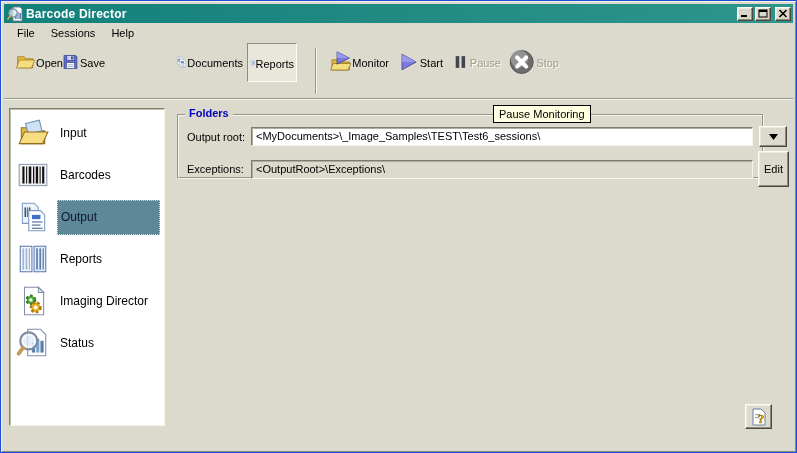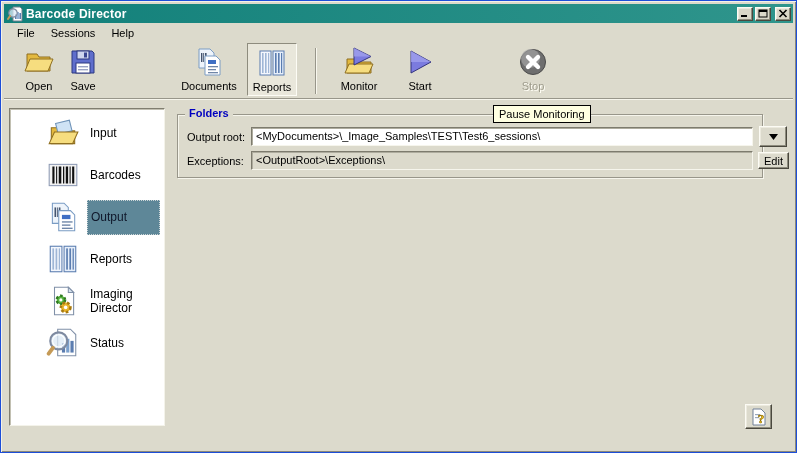--- a/index.html
+++ b/index.html
@@ -23,55 +23,55 @@
   .winbtn svg { width:10px; height:9px; }
 
   
   .menubar { position:absolute; left:3px; top:23px; right:3px; height:18px;
     display:flex; align-items:center; padding-left:5px; }
   .menuitem { padding:2px 8px; }
 
   
   .toolbar { position:absolute; left:3px; top:41px; right:3px; height:57px;
     border-bottom:1px solid #98968a; box-shadow:0 1px 0 #f6f5ec; }
-  .tbtn { position:absolute; top:4px; display:flex; flex-direction:column; align-items:center; }
+  .tbtn { position:absolute; top:4px; display:flex; flex-direction:row; align-items:center; }
   .tbtn .ico { width:32px; height:32px; }
   .tbtn .lbl { margin-top:2px; white-space:nowrap; }
   .tbtn.disabledlbl .lbl { color:#9e9c8c; text-shadow:1px 1px 0 #fffef6; }
   .tbtn.pressed { top:1px; padding:3px 2px 2px 2px; background:#e9e7db;
     border:1px solid; border-color:#8e8c7e #fdfcf5 #fdfcf5 #8e8c7e; }
   .tsep { position:absolute; top:6px; width:2px; height:46px;
     border-left:1px solid #98968a; border-right:1px solid #f8f7ee; }
 
   
   .sidebar { position:absolute; left:8px; top:107px; width:156px; height:318px;
     background:#fff; border:1px solid; border-color:#807e70 #f4f3ea #f4f3ea #807e70;
     box-shadow: inset 1px 1px 0 #c2c0b2; padding-top:3px; }
-  .navitem { height:42px; display:flex; align-items:center;padding-left:30px; }
+  .navitem { height:42px; display:flex; align-items:center; }
   .navitem .ico { width:34px; height:34px; margin-left:6px; flex:0 0 auto; }
   .navitem .box { flex:1; margin:0 4px 0 7px; height:35px; display:flex; align-items:center;
     padding-left:3px; font-size:12px; }
   .navitem.selected .box { background:#5e8798; color:#0f172a; border:1px dotted #cdd6d8; }
 
   
   .groupbox { position:absolute; left:176px; top:113px; width:586px; height:64px;
     border:1px solid #98968a; box-shadow: inset 1px 1px 0 #f6f5ec, 1px 1px 0 #f6f5ec; text-decoration: underline; }
   .legend { position:absolute; top:-8px; left:7px; background:#dcdacc; padding:0 4px;
     color:#0000c0; font-weight:bold; }
   .frow { position:absolute; left:9px; display:flex; align-items:center; }
   .frow .flabel { width:64px; }
   .fbox { width:502px; height:19px; padding:2px 4px; background:#fff;
     border:1px solid; border-color:#7d7b6e #f6f5ec #f6f5ec #7d7b6e;
     box-shadow: inset 1px 1px 0 #aeac9e; white-space:nowrap; overflow:hidden; }
   .fbox.disabled { background:#dcdacc; }
   .dropbtn { width:28px; height:21px; margin-left:6px; background:#dcdacc;
     border:1px solid; border-color:#fcfbf4 #4a483e #4a483e #fcfbf4;
     box-shadow: inset -1px -1px 0 #8d8b7d, inset 1px 1px 0 #eceade;
     display:flex; align-items:center; justify-content:center; }
-  .editbtn { width:31px; height:17px; margin-left:5px; background:#dcdacc;
+  .editbtn { width:31px; height:36px; margin-left:5px; background:#dcdacc;
     border:1px solid; border-color:#fcfbf4 #4a483e #4a483e #fcfbf4;
     box-shadow: inset -1px -1px 0 #8d8b7d, inset 1px 1px 0 #eceade;
     display:flex; align-items:center; justify-content:center; }
 
   
   .tooltip { position:absolute; left:492px; top:104px; height:18px; z-index:5;
     background:#ffffe1; border:1px solid #000; padding:2px 5px 0 5px; white-space:nowrap; }
 
   
   .helpbtn { position:absolute; left:744px; top:403px; width:27px; height:25px; background:#dcdacc;
@@ -183,20 +183,27 @@
     </div>
 
     <div class="tbtn" style="left:393px;width:46px">
       <svg class="ico" viewBox="0 0 32 32">
         <path d="M7 5 L27 16 L7 27 Z" fill="#7b7bdf" stroke="#34347e"></path>
         <path d="M7 5 L27 16 L7 16 Z" fill="#a0a0ec" fill-opacity=".8"></path>
       </svg>
       <span class="lbl">Start</span>
     </div>
 
+    <div class="tbtn disabledlbl" style="left:447px;width:50px">
+      <svg class="ico" viewBox="0 0 32 32">
+        <rect x="8" y="6" width="6" height="20" fill="#40454e"></rect>
+        <rect x="18" y="6" width="6" height="20" fill="#40454e"></rect>
+      </svg>
+      <span class="lbl">Pause</span>
+    </div>
 
     <div class="tbtn disabledlbl" style="left:503px;width:52px">
       <svg class="ico" viewBox="0 0 32 32">
         <circle cx="16" cy="16" r="12.5" fill="#6e6e6e" stroke="#4a4a4a"></circle>
         <circle cx="13.5" cy="12.5" r="9.5" fill="#a8a8a8" fill-opacity=".65"></circle>
         <path d="M11 11 L21 21 M21 11 L11 21" stroke="#fff" stroke-width="4.4" stroke-linecap="round"></path>
       </svg>
       <span class="lbl">Stop</span>
     </div>
   </div>

